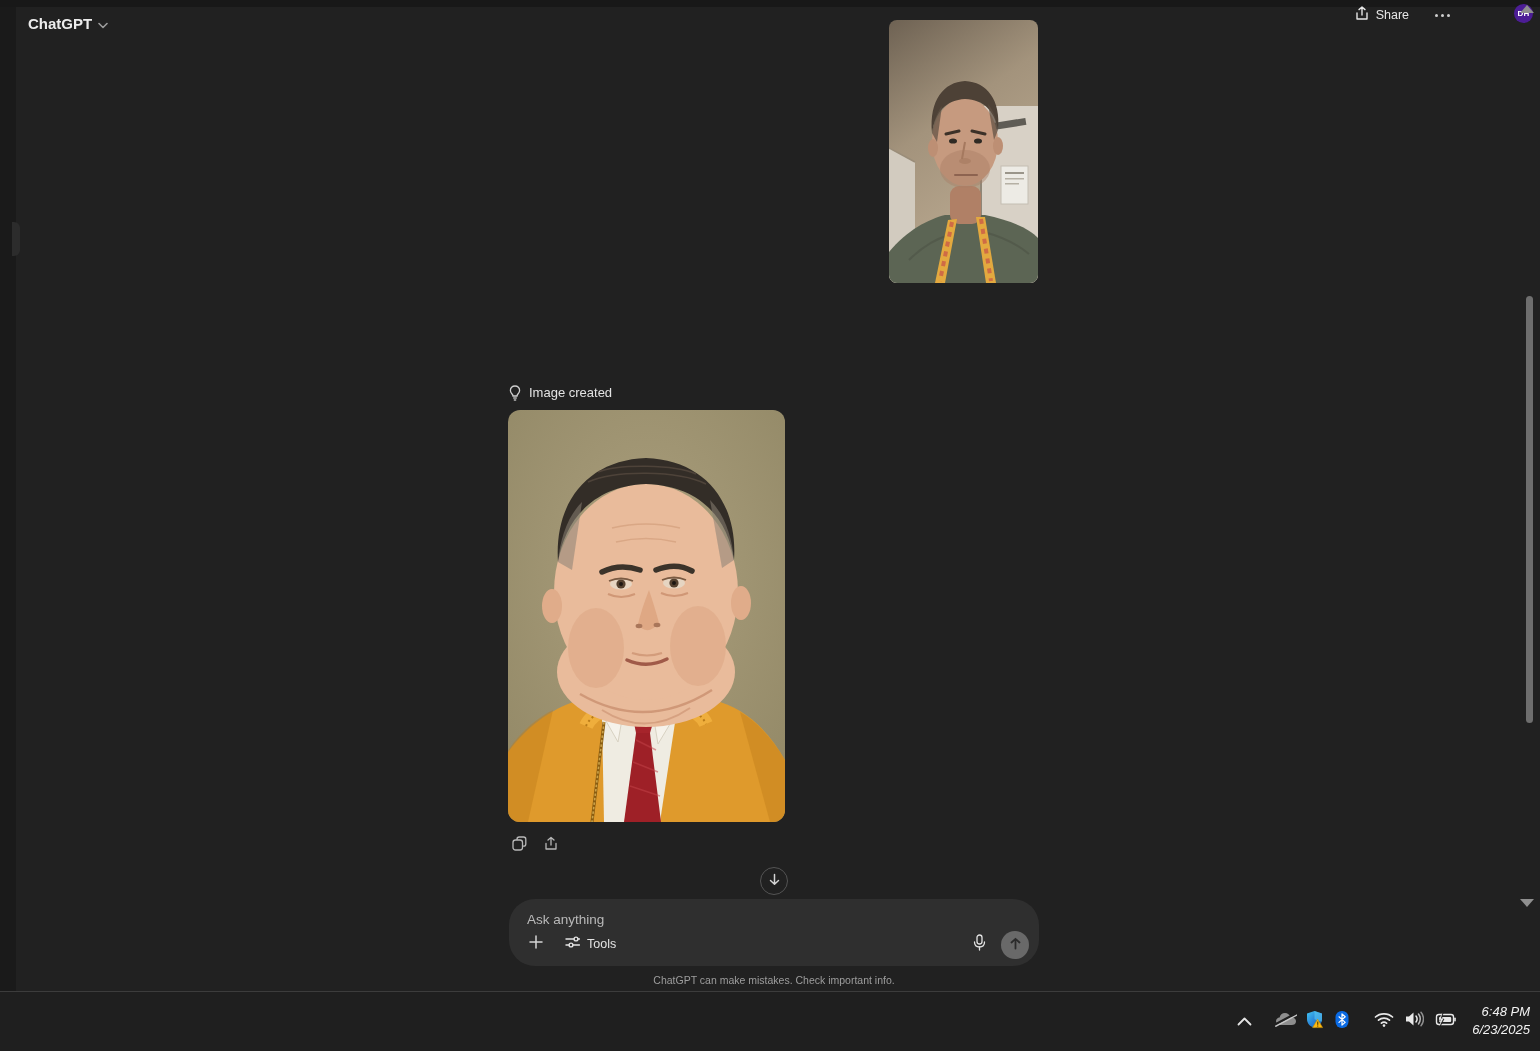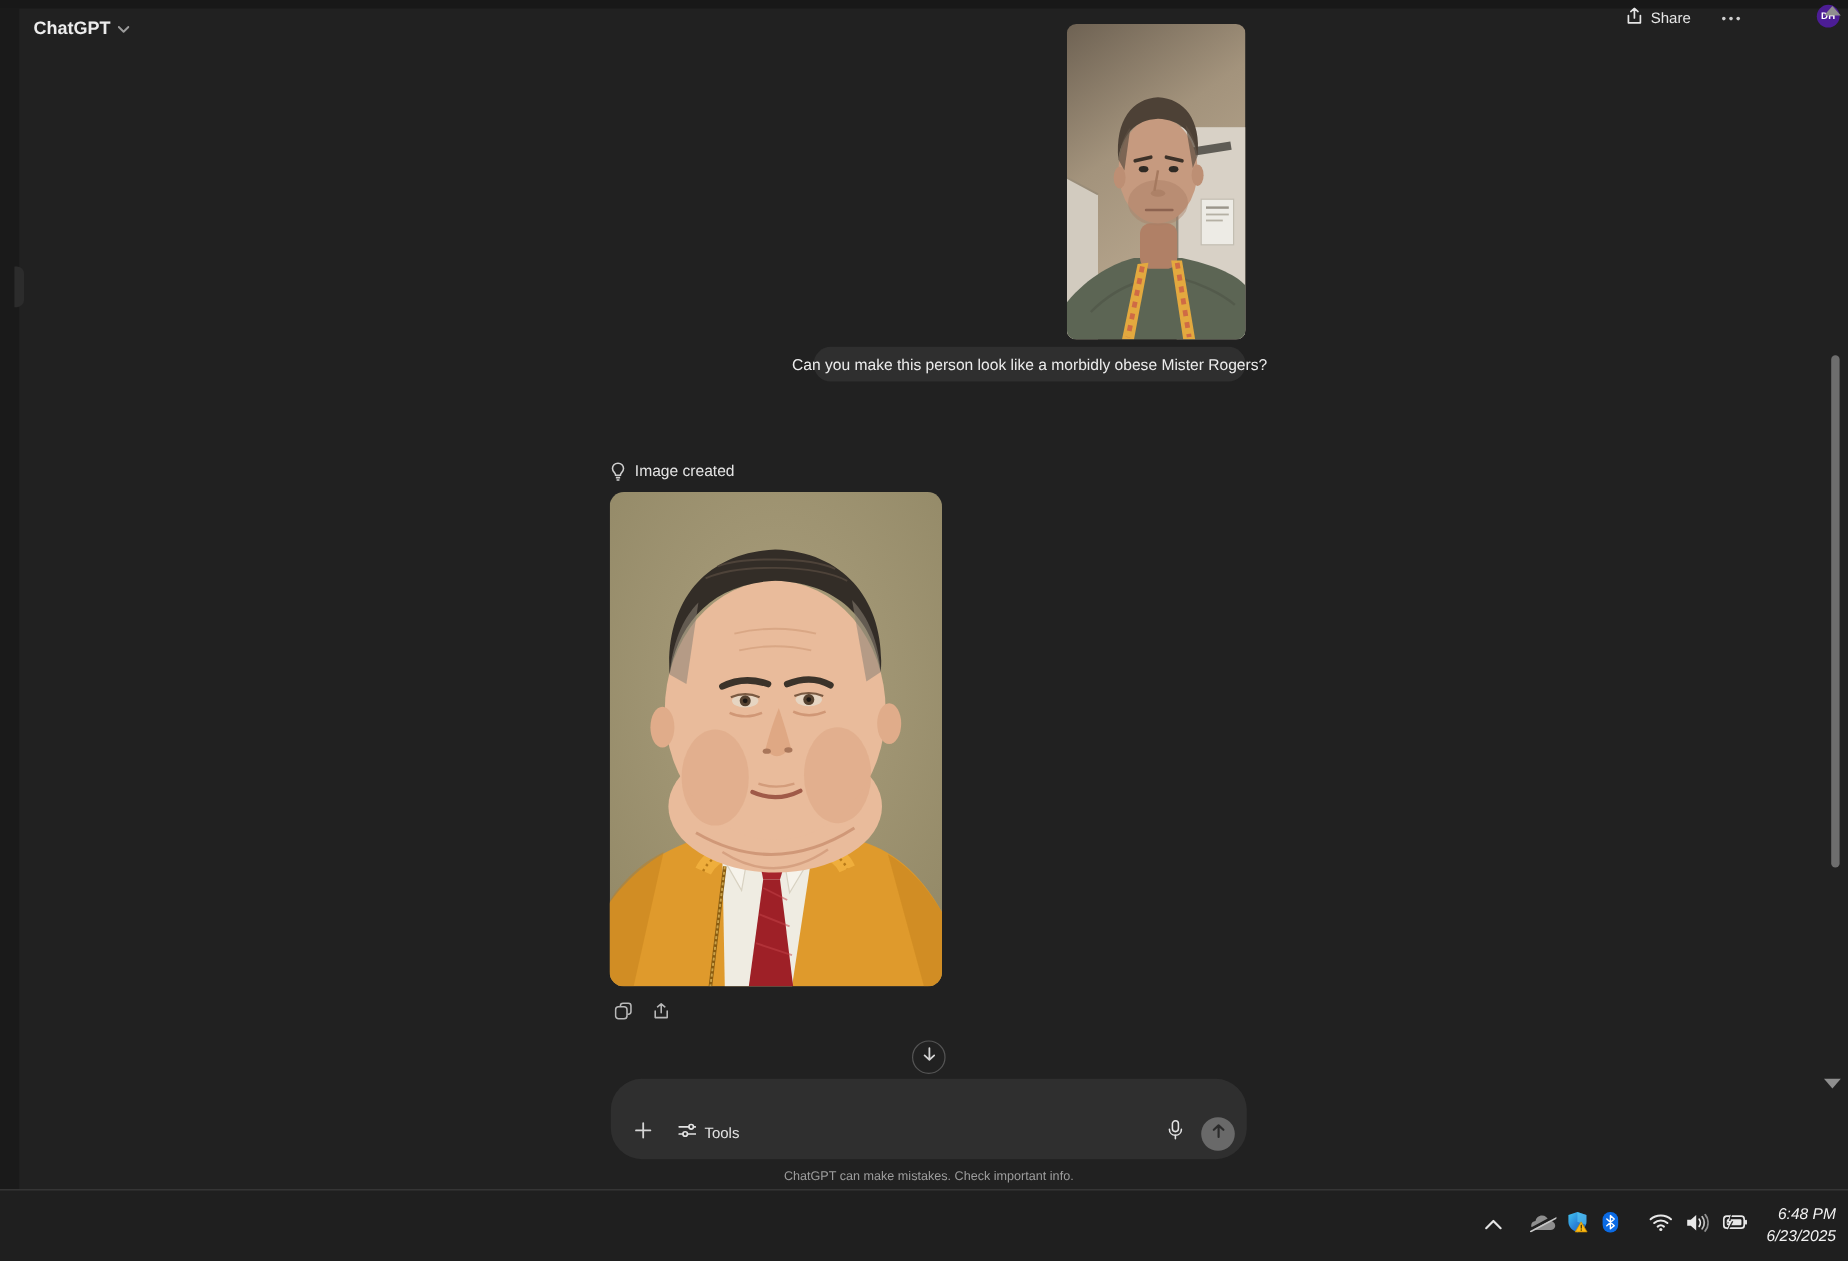--- a/index.html
+++ b/index.html
@@ -144,23 +144,20 @@
       <path d="M76,122 L73,139" stroke="#a5795f" stroke-width="2" fill="none"></path>
       <ellipse cx="76" cy="141" rx="6" ry="3" fill="#a5795f" opacity="0.6"></ellipse>
       <path d="M66,155 L88,155" stroke="#8d6350" stroke-width="2" stroke-linecap="round"></path>
 
       <polygon points="59,200 68,199 56,263 46,263" fill="#e3a93f"></polygon>
       <polygon points="87,197 96,197 107,263 97,263" fill="#e3a93f"></polygon>
       <path d="M63,202 L51,261 M92,199 L102,261" stroke="#cf6b45" stroke-width="4" stroke-dasharray="5 5"></path>
     </svg>
   </div>
 
-  <div class="user-bubble">
-    <span>Can you make this person look like a morbidly obese Mister Rogers?</span>
-  </div>
 
   <div class="img-created">
     <span>
       <svg width="12" height="16" viewBox="0 0 12 16">
           <path d="M6 1 C3.2 1 1.4 3 1.4 5.4 C1.4 7 2.3 8 3.1 9 C3.7 9.8 4 10.3 4 11 L8 11 C8 10.3 8.3 9.8 8.9 9 C9.7 8 10.6 7 10.6 5.4 C10.6 3 8.8 1 6 1 Z" fill="none" stroke="#cfcfcf" stroke-width="1.3"></path>
           <line x1="4.2" y1="13" x2="7.8" y2="13" stroke="#cfcfcf" stroke-width="1.3"></line>
           <line x1="4.8" y1="15" x2="7.2" y2="15" stroke="#cfcfcf" stroke-width="1.3"></line>
         </svg>
     </span>
     <span>Image created</span>
@@ -254,20 +251,21 @@
 
   <div class="scroll-down">
     <span>
       <svg width="13" height="13" viewBox="0 0 13 13">
           <path d="M6.5 1.5 L6.5 11 M2.5 7.5 L6.5 11.2 L10.5 7.5" fill="none" stroke="#d4d4d4" stroke-width="1.5" stroke-linecap="round" stroke-linejoin="round"></path>
         </svg>
     </span>
   </div>
 
   <div class="composer">
+    <input class="composer-input" type="text" placeholder="Ask anything" style="">
     <div class="composer-row">
       <div class="plus-btn">
         <span>
           <svg width="16" height="16" viewBox="0 0 16 16">
               <path d="M8 2 L8 14 M2 8 L14 8" stroke="#d5d5d5" stroke-width="1.5" stroke-linecap="round"></path>
             </svg>
         </span>
       </div>
       <div class="tools-btn">
         <span>

